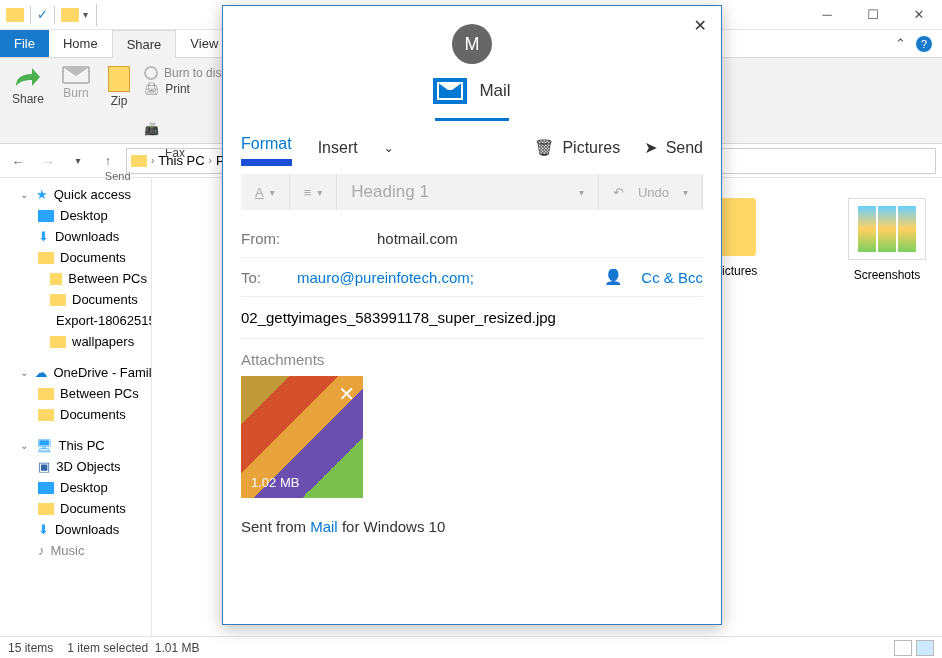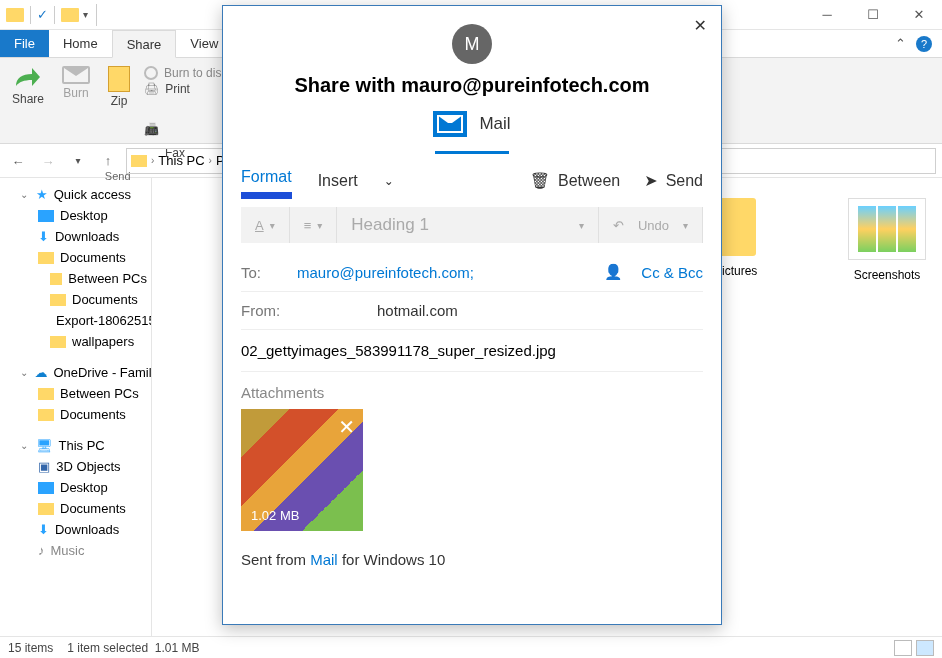--- a/index.html
+++ b/index.html
@@ -285,35 +285,34 @@
   <span><span>1 item selected</span>&nbsp;&nbsp;<span>1.01 MB</span></span>
   <div class="views">
     <div class="vbtn"></div>
     <div class="vbtn active"></div>
   </div>
 </div>
 
 <div class="modal">
   <div class="mclose">✕</div>
   <div class="avatar">M</div>
-  <h2>Share with mauro@pureinfotech.com</h2>
   <div class="mail-picker">
     <div class="mi"></div>
     <span>Mail</span>
   </div>
   <div class="mail-underline"></div>
 
   <div class="editor-tabs">
     <div class="et active">Format</div>
     <div class="et">Insert</div>
     <div class="et" style="font-size:12px;">⌄</div>
     <div class="right">
       <div class="tool">
           <span>🗑</span>
-          <span>Between</span>
+          <span>Pictures</span>
         </div>
       <div class="tool">
           <span>➤</span>
           <span>Send</span>
         </div>
     </div>
   </div>
 
   <div class="fmt-bar">
     <div class="cell">
@@ -326,32 +325,32 @@
         <span style="margin-left:auto;font-size:10px;">▾</span>
       </div>
     <div class="cell undo">
         <span>↶</span>
         <span>Undo</span>
         <span style="font-size:10px;">▾</span>
       </div>
   </div>
 
   <div class="fields">
+    <div class="frow">
+      <span class="flab">From:</span>
+      <span class="fval" style="margin-left:80px;">hotmail.com</span>
+    </div>
     <div class="frow">
       <span class="flab">To:</span>
       <span class="fval link">mauro@pureinfotech.com;</span>
       <div class="tools">
         <span>👤</span>
         <span>Cc &amp; Bcc</span>
       </div>
     </div>
-    <div class="frow">
-      <span class="flab">From:</span>
-      <span class="fval" style="margin-left:80px;">hotmail.com</span>
-    </div>
     <div class="subj">02_gettyimages_583991178_super_resized.jpg</div>
     <div class="att-label">Attachments</div>
     <div class="att">
       <span class="ax">✕</span>
       <span class="size">1.02 MB</span>
     </div>
     <div class="sig">
       <span>Sent from </span><a>Mail</a><span> for Windows 10</span>
     </div>
   </div>

